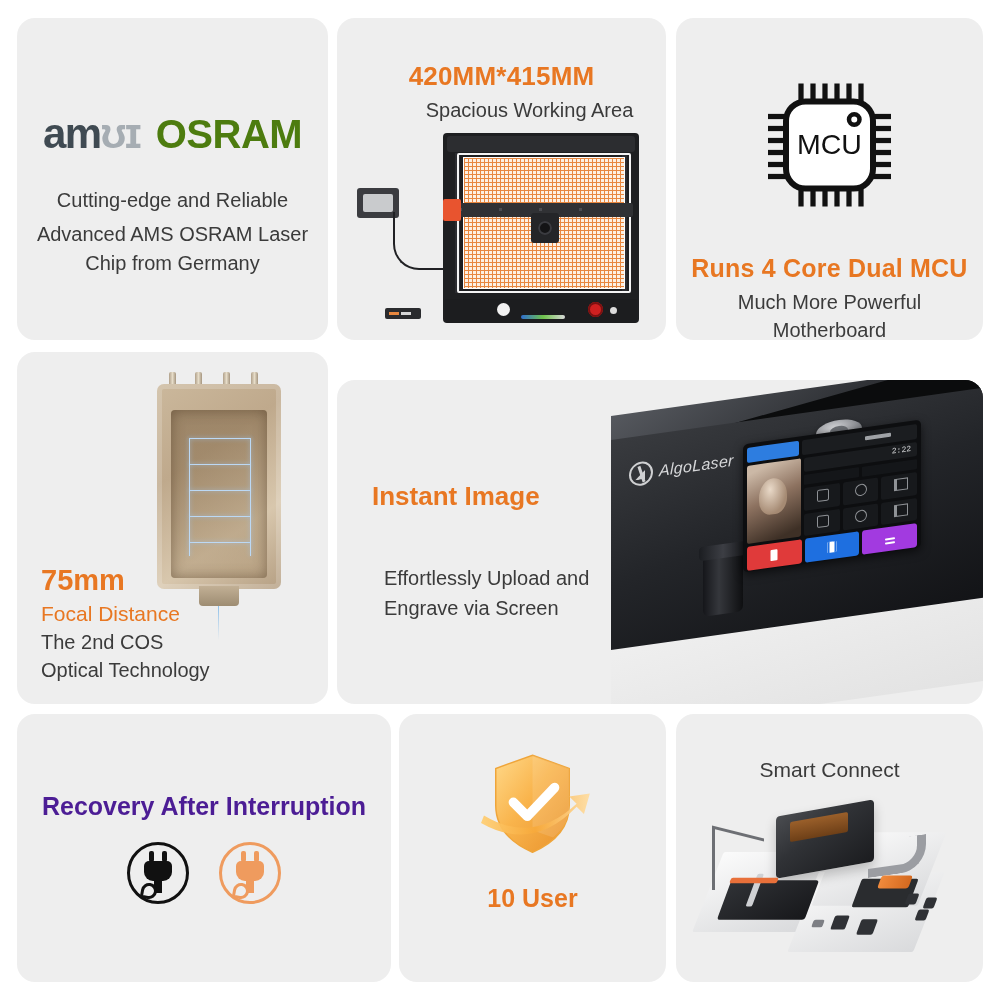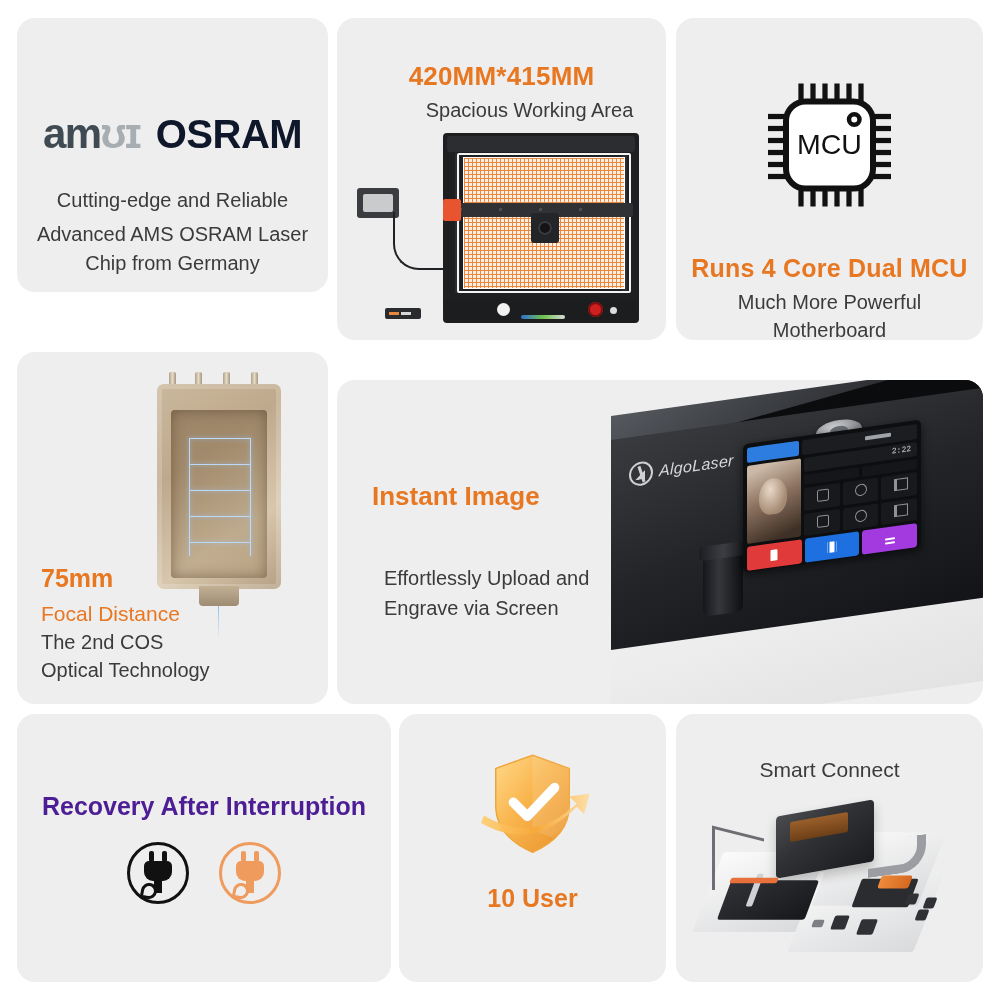--- a/index.html
+++ b/index.html
@@ -21,32 +21,32 @@
 
   .h-accent {
     font-size: 25px; font-weight: 700; color: #E87722;
     letter-spacing: .2px; line-height: 1.25;
   }
   .sub {
     font-size: 20px; color: #3b3b3b; font-weight: 400; line-height: 1.45;
   }
 
   
-  #card-ams { left: 17px; top: 18px; width: 311px; height: 274px; }
+  #card-ams { left: 17px; top: 18px; width: 311px; height: 322px; }
   .logo-row {
     position: absolute; top: 92px; left: 0; width: 100%;
     display: flex; align-items: center; justify-content: center; gap: 16px;
   }
   .logo-ams {
     font-size: 42px; font-weight: 700; color: #3f4a52; letter-spacing: -1.5px;
     display: flex; align-items: baseline;
   }
   .logo-ams .glyph { color: #a6adb3; letter-spacing: -2px; }
   .logo-osram {
-    font-size: 40px; font-weight: 700; color: #0f172a; letter-spacing: -0.5px;
+    font-size: 40px; font-weight: 700; color: #4d7c0f; letter-spacing: -0.5px;
   }
   #card-ams .t1 { position: absolute; top: 168px; left: 0; width: 100%; }
   #card-ams .t2 { position: absolute; top: 202px; left: 0; width: 100%; padding: 0 12px; }
 
   
   #card-area { left: 337px; top: 18px; width: 329px; height: 322px; }
   #card-area .title { position: absolute; top: 42px; left: 0; width: 100%; font-size: 26px; }
   #card-area .title2 { position: absolute; top: 78px; left: 8px; width: 100%; padding-left: 40px; }
 
   
@@ -191,21 +191,21 @@
   .lens-pins span:nth-child(4){ left: 82px; }
   .lens-nozzle {
     position: absolute; left: 42px; top: 214px; width: 40px; height: 20px;
     background: linear-gradient(to bottom,#c2b095,#9d8c72);
     border-radius: 0 0 4px 4px;
   }
   .lens-ray {
     position: absolute; left: 61px; top: 234px; width: 1px; height: 34px;
     background: linear-gradient(to bottom,#8fc1ea,rgba(143,193,234,0));
   }
-  #card-focal .big { position: absolute; left: 24px; top: 212px; font-size: 25px; font-weight: 700; color: #E87722; }
+  #card-focal .big { position: absolute; left: 24px; top: 212px; font-size: 29px; font-weight: 700; color: #E87722; }
   #card-focal .fd  { position: absolute; left: 24px; top: 250px; font-size: 21px; color: #E87722; }
   #card-focal .l1  { position: absolute; left: 24px; top: 279px; font-size: 20px; color: #3b3b3b; }
   #card-focal .l2  { position: absolute; left: 24px; top: 307px; font-size: 20px; color: #3b3b3b; }
 
   
   #card-instant { left: 337px; top: 380px; width: 646px; height: 324px; }
   #card-instant .h { position: absolute; left: 35px; top: 100px; font-size: 26px; font-weight: 700; color: #E87722; line-height: 1.25; }
   #card-instant .p { position: absolute; left: 35px; top: 183px; font-size: 20px; color: #3b3b3b; line-height: 1.5; margin-left: 12px; }
 
   

